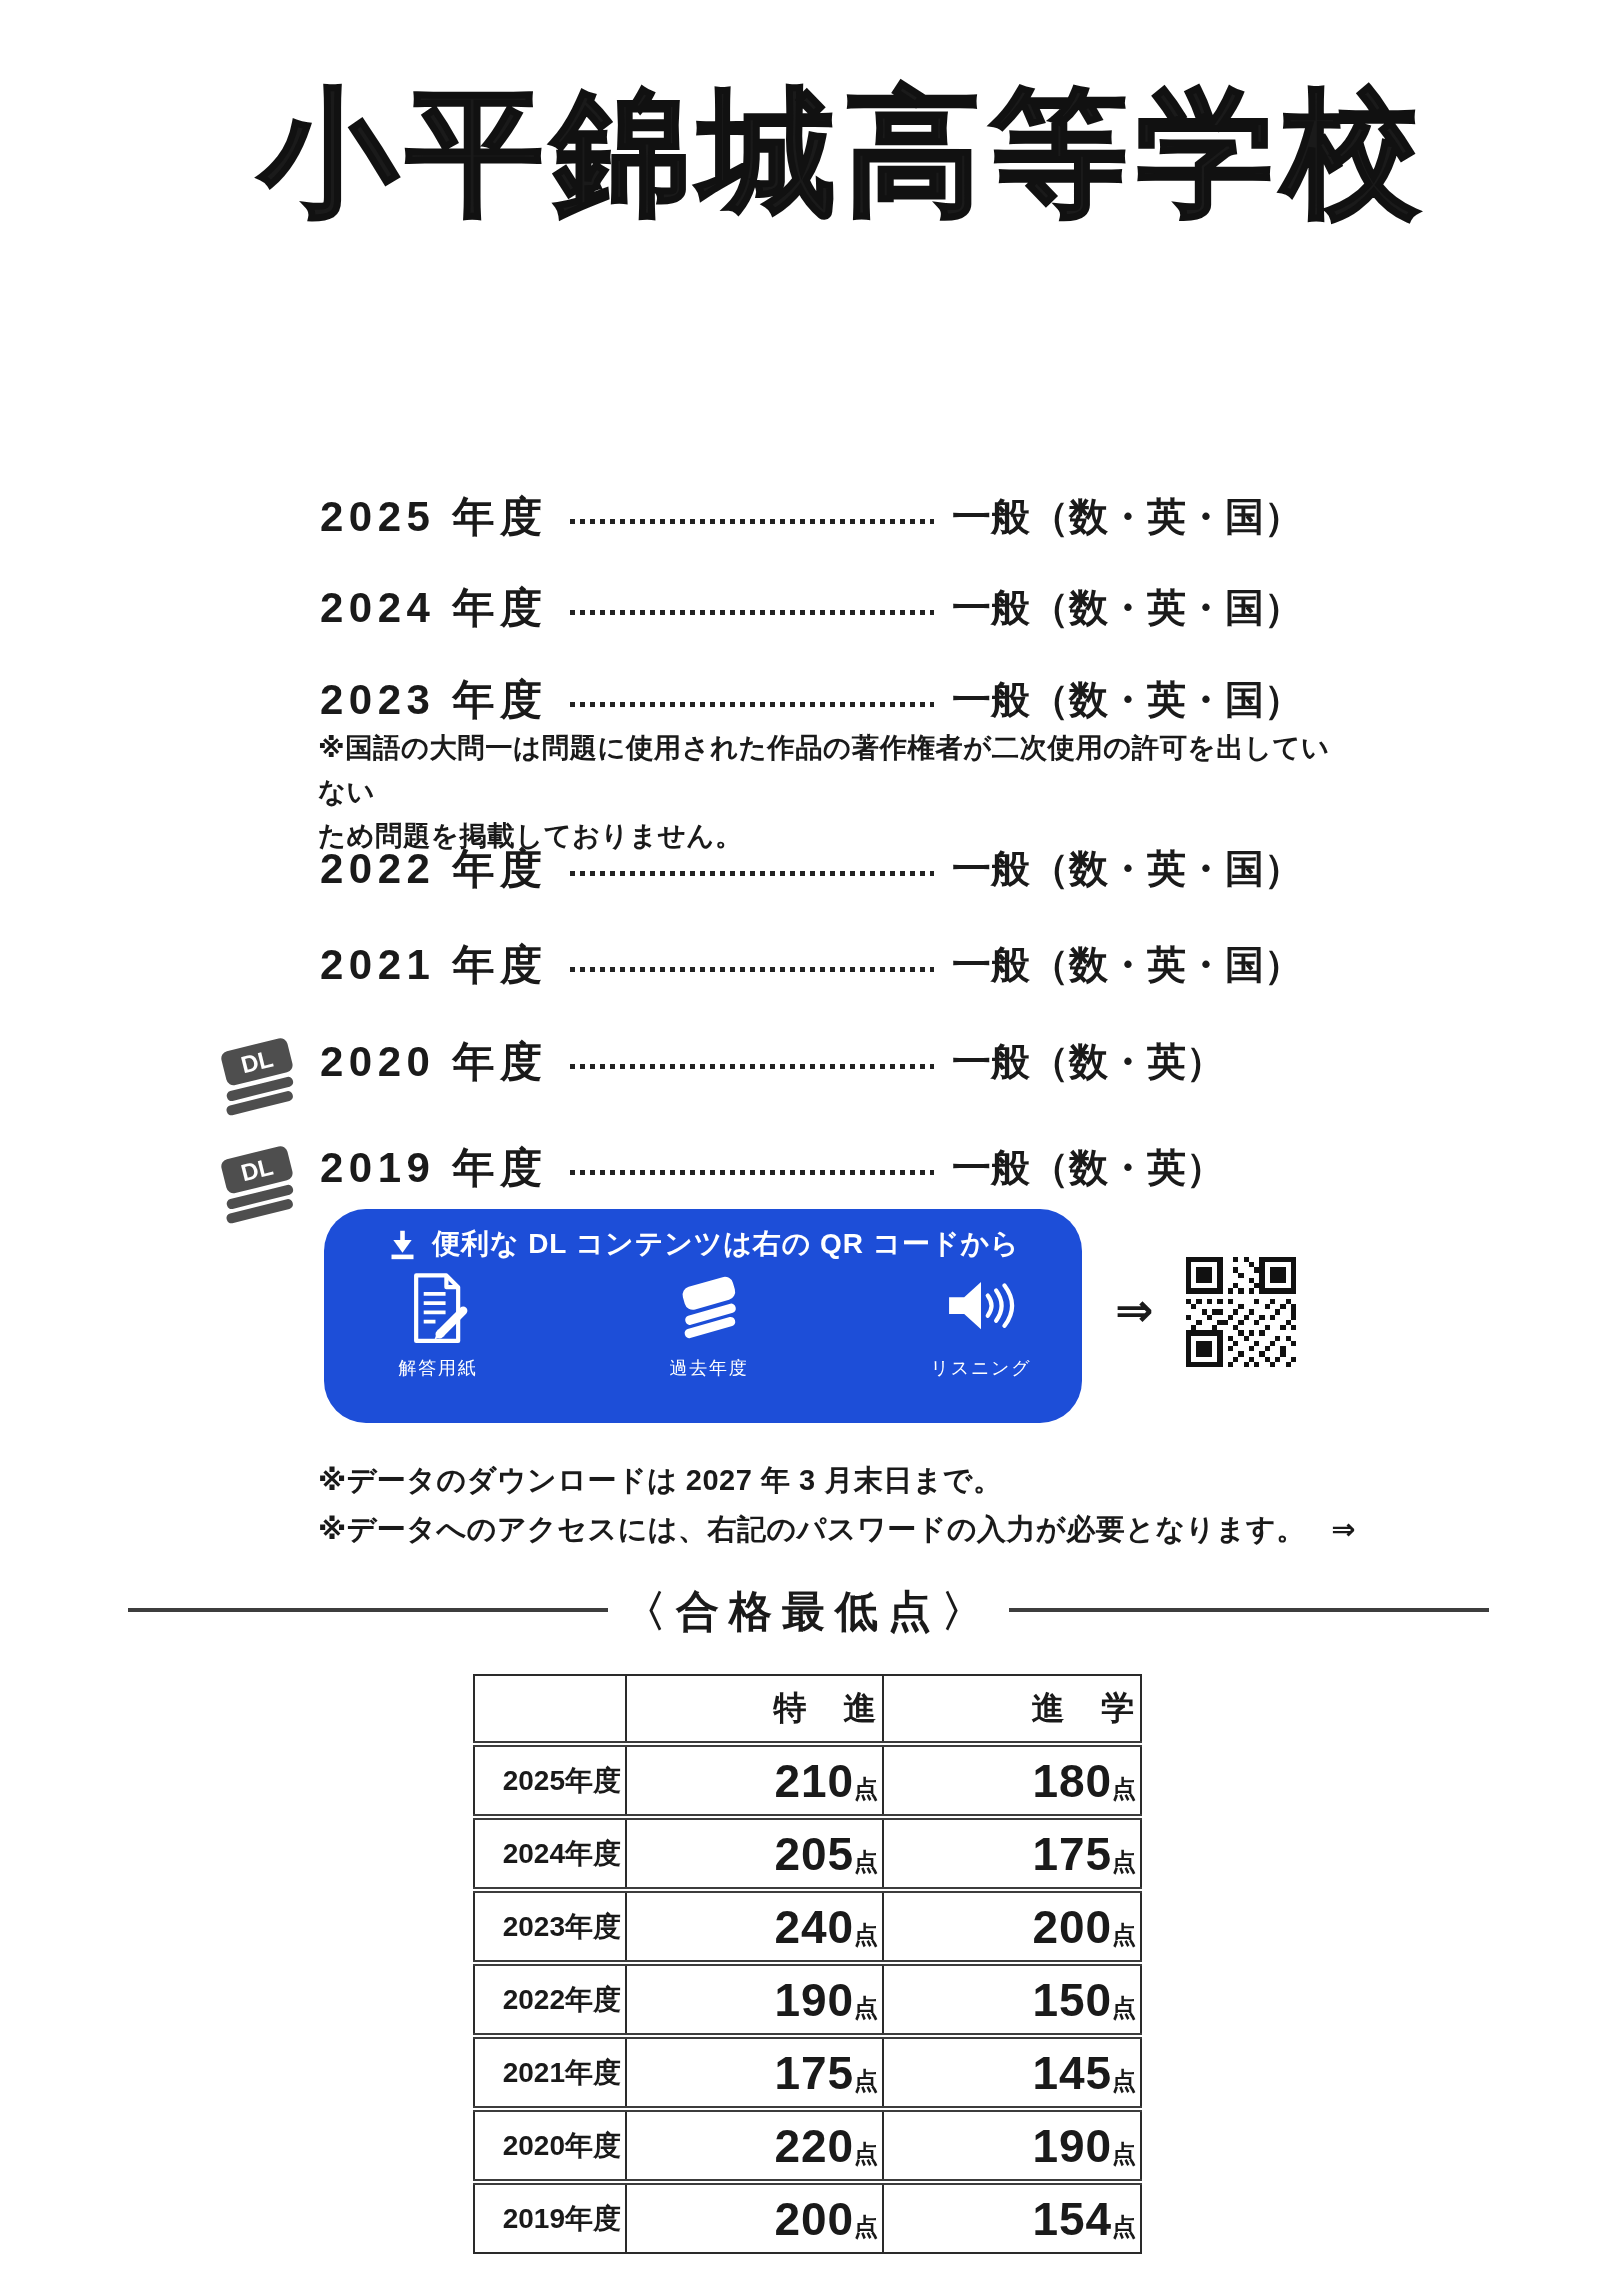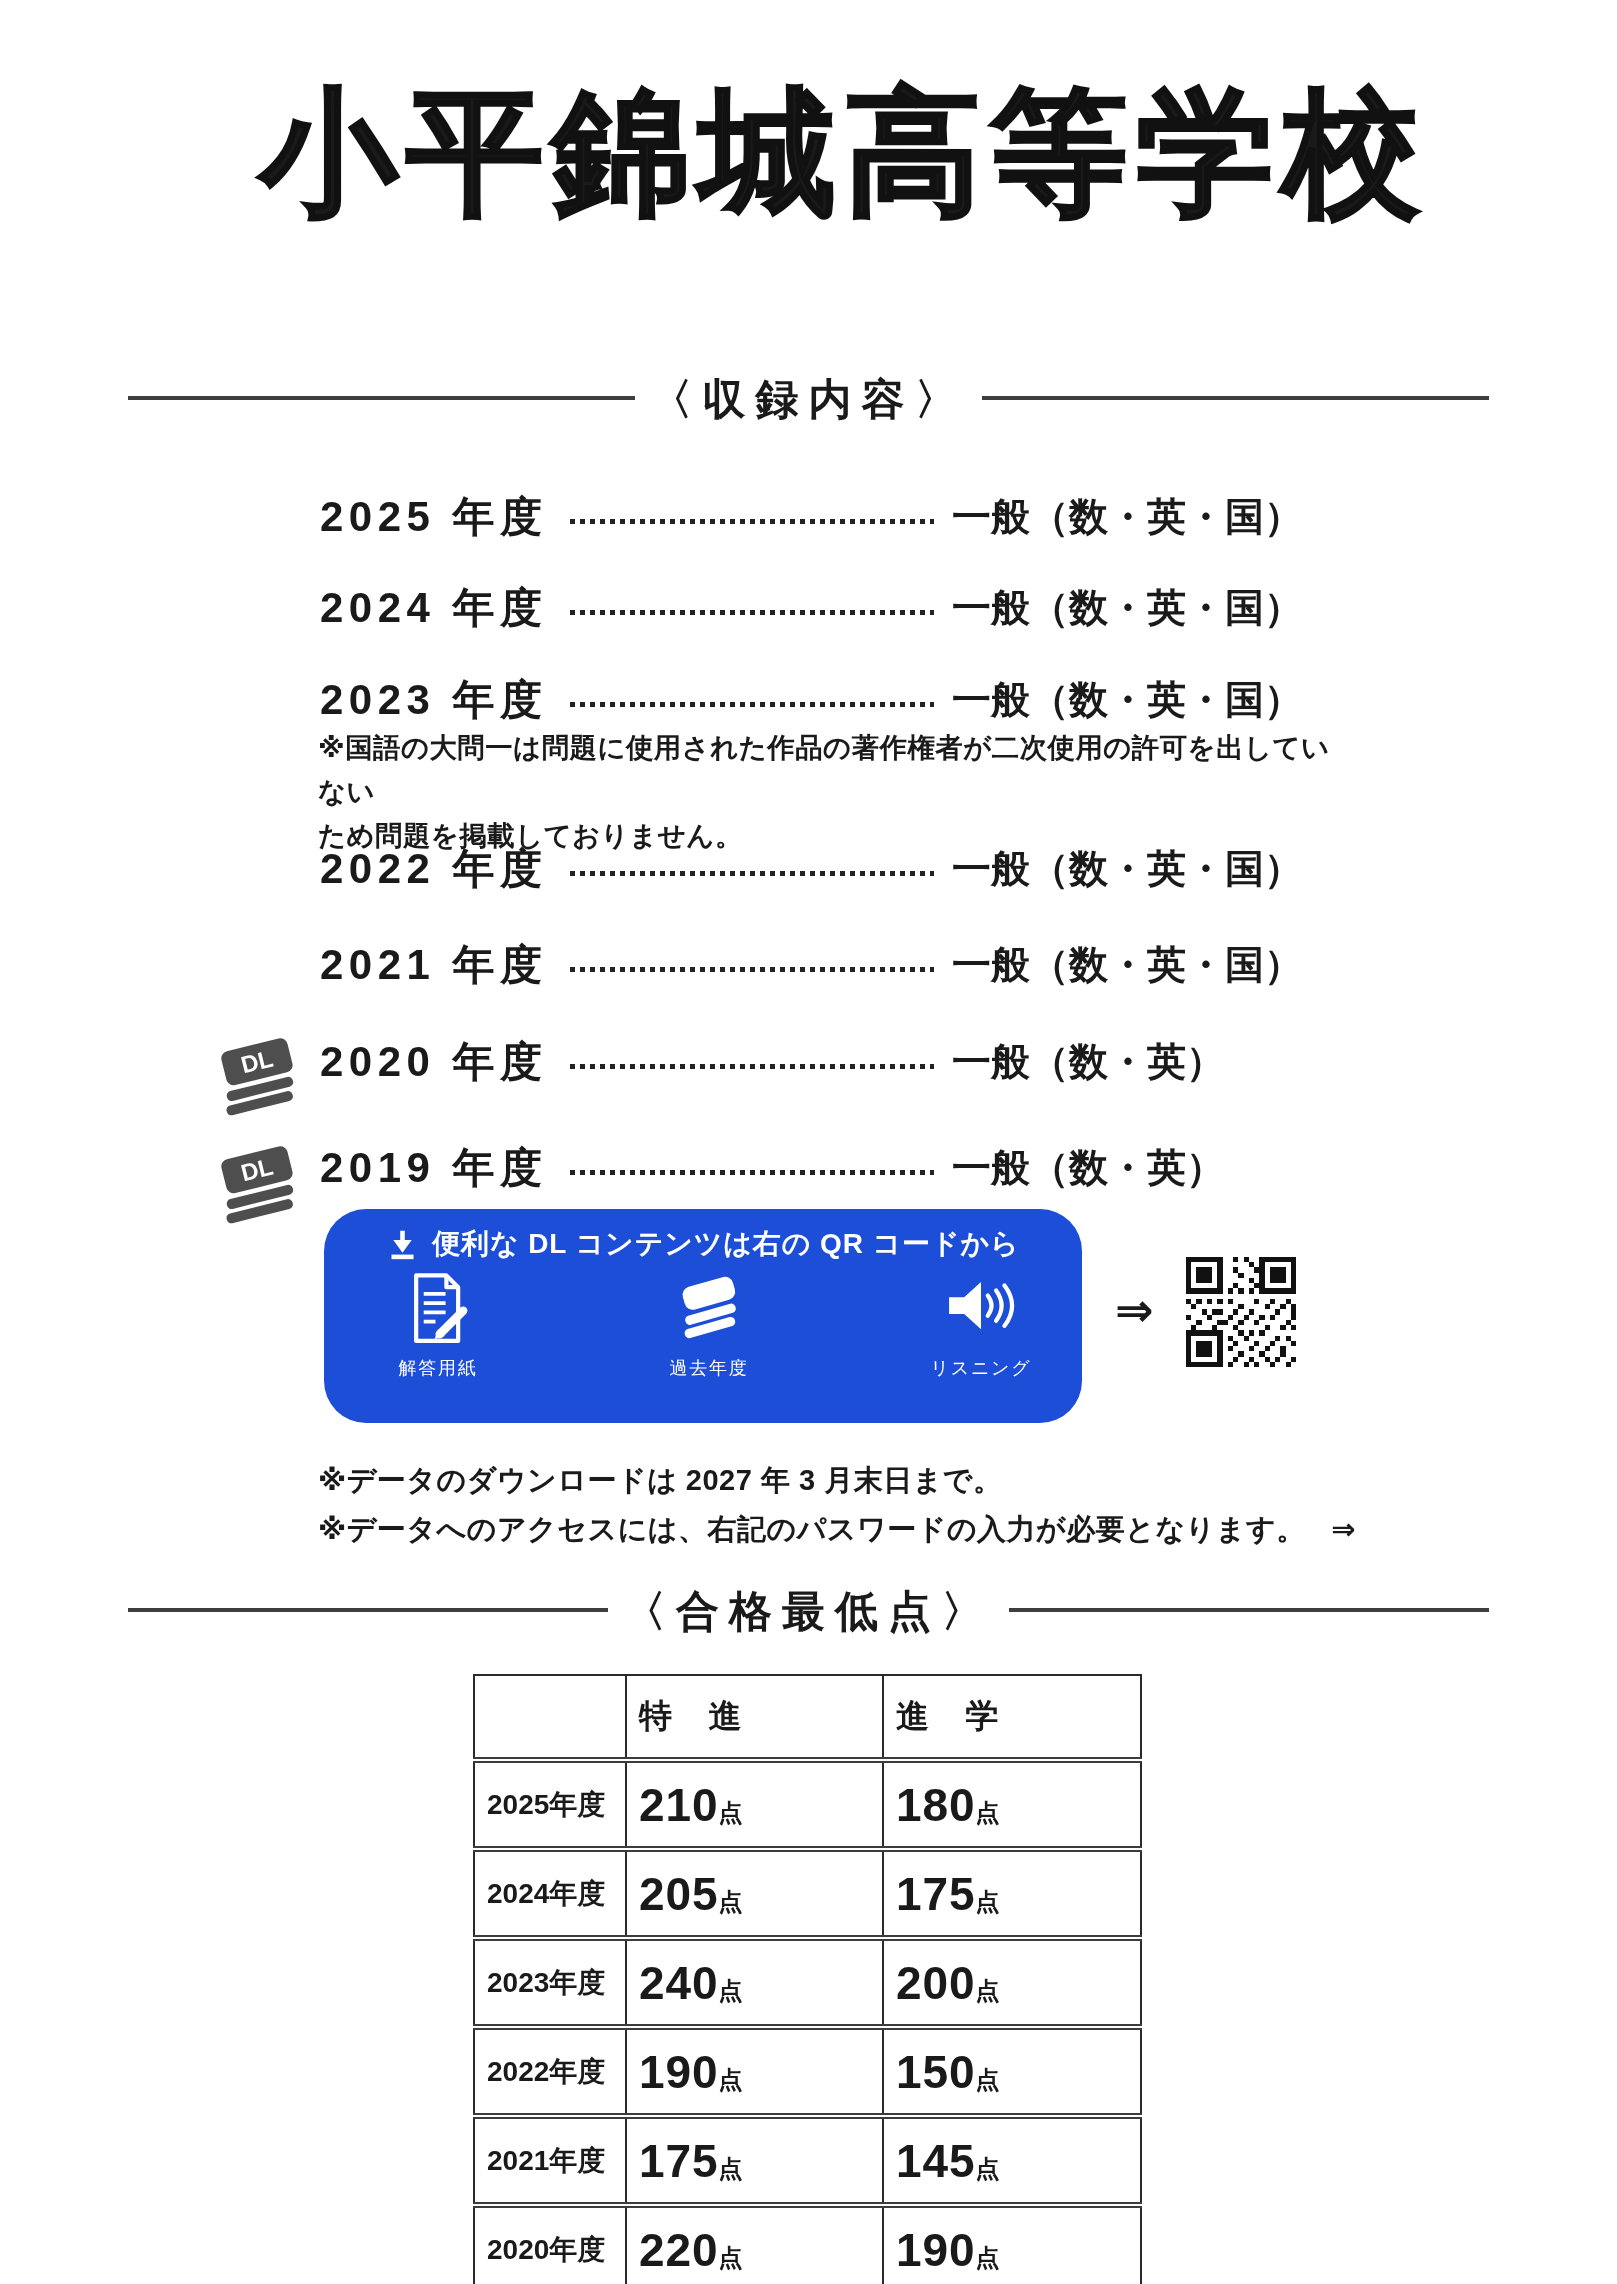--- a/index.html
+++ b/index.html
@@ -52,39 +52,35 @@
   
   .data-notes { position:absolute; left:318px; top:1456px; font-size:29px;
                 font-weight:700; line-height:1.7; letter-spacing:0.5px; }
   .data-notes .row { display:block; }
   .note-arrow { margin-left:25.6px; }
   
   .score-table { position:absolute; left:473px; top:1674px; border-collapse:collapse;
                  table-layout:fixed; background:#fff; }
   .score-table col.c0 { width:152px; } .score-table col.c1 { width:257px; } .score-table col.c2 { width:258px; }
   .score-table th, .score-table td {
-    border:2.7px solid #2a2a2a; text-align:left; vertical-align:middle; padding:12px;
+    border:2.7px solid #2a2a2a; text-align:right; vertical-align:middle; padding:4px;
   }
   .score-table tr.hdr th { height:57px; font-size:33px; font-weight:700; letter-spacing:1.8px; }
   .score-table tr.data td { height:59px; border-top:6.4px double #3c3c3c; }
   .year-cell { font-size:28px; font-weight:700; }
   .score-val { font-size:46px; font-weight:700; letter-spacing:0.9px; }
   .score-unit { font-size:24px; font-weight:700; }
 </style>
 </head>
 <body>
 
 <div class="page">
 
   <div class="title">小平錦城高等学校</div>
 
-  <div class="sec-header" id="contents-header">
-    <div class="rule"></div>
-    <span class="lbl">〈収録内容〉</span>
-  </div>
 
   <div class="toc-row" style="top:489px">
     <span class="toc-year">2025 年度</span>
     <span class="toc-leader"></span>
     <span class="toc-content">一般（数・英・国）</span>
   </div>
   <div class="toc-row" style="top:580px">
     <span class="toc-year">2024 年度</span>
     <span class="toc-leader"></span>
     <span class="toc-content">一般（数・英・国）</span>

